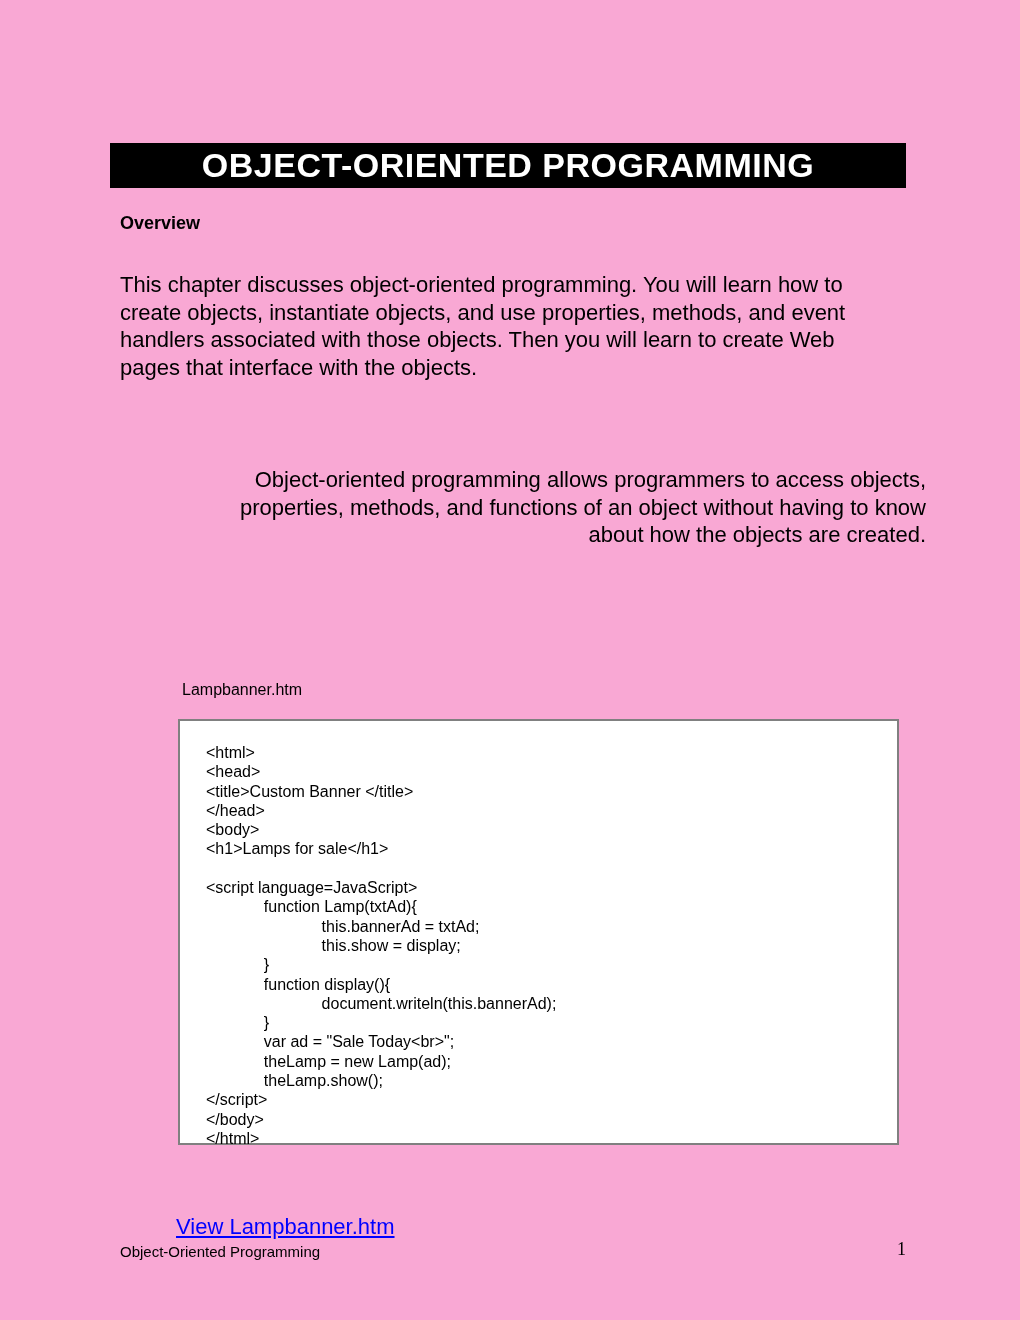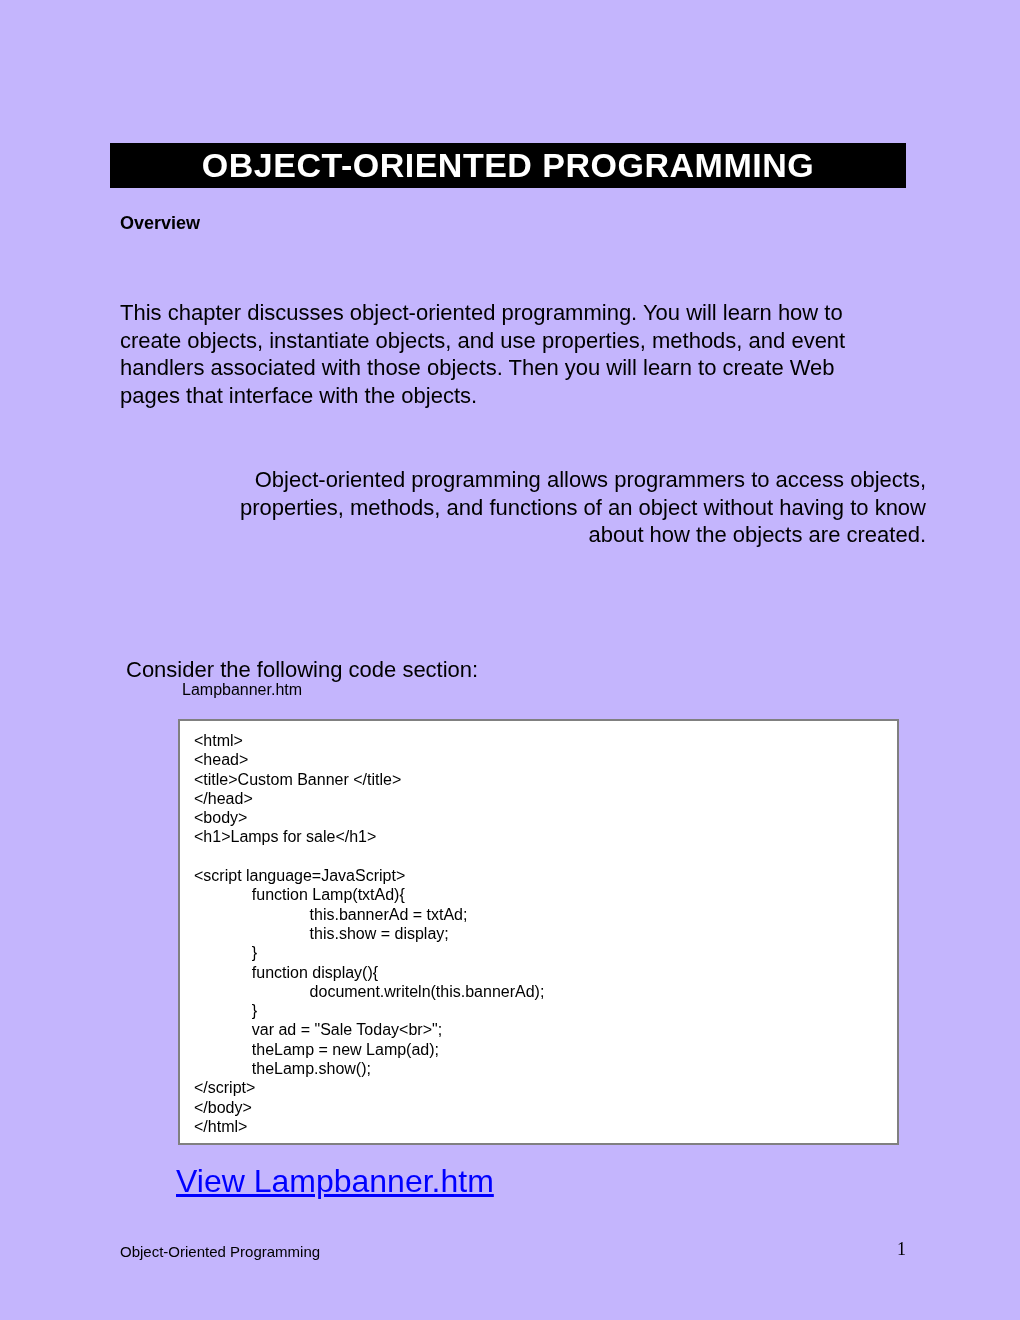--- a/index.html
+++ b/index.html
@@ -1,20 +1,20 @@
 <!DOCTYPE html>
 <html><head>
 <meta charset="utf-8">
 <style>
   html, body { margin: 0; padding: 0; background: #ffffff; }
   .page {
     position: relative;
     width: 1020px;
     height: 1320px;
-    background: #c4b5fd;
+    background: #f9a8d4;
     font-family: "Liberation Sans", sans-serif;
     color: #000000;
     overflow: hidden;
   }
   .banner {
     position: absolute;
     left: 110px; top: 143px;
     width: 796px; height: 45px;
     background: #000000;
     display: flex; align-items: center; justify-content: center;
@@ -31,21 +31,21 @@
     left: 120px; top: 213px;
     font-size: 18px; font-weight: bold;
   }
   .para {
     position: absolute;
     font-size: 22px;
     line-height: 27.5px;
     white-space: pre-line;
     width: 800px;
   }
-  .para1 { left: 120px; top: 271px; margin-top: 28px; }
+  .para1 { left: 120px; top: 271px; }
   .h-section {
     position: absolute;
     left: 126px; top: 414px;
     font-size: 22px; font-weight: bold;
   }
   .para2 { left: 126px; top: 466px; text-align: right; }
   .para3 { left: 126px; top: 575px; }
   .consider { left: 126px; top: 656px; }
   .code-label {
     position: absolute;
@@ -54,33 +54,33 @@
   }
   .code-box {
     position: absolute;
     left: 178px; top: 719px;
     width: 721px; height: 426px;
     border: 2px solid #808080;
     box-sizing: border-box;
     background: #ffffff;
   }
   .code-box pre {
-    margin: 4px;
+    margin: 16px;
     padding: 6px 8px 0 10px;
     font-family: "Liberation Sans", sans-serif;
     font-size: 16px;
     line-height: 19.3px;
     white-space: pre;
     tab-size: 13;
     -moz-tab-size: 13;
   }
   .view-link {
     position: absolute;
-    left: 176px; top: 1163px;
-    font-size: 32px;
+    left: 176px; top: 1214px;
+    font-size: 22px;
     color: #0000ff;
     text-decoration: underline;
     cursor: pointer;
   }
   .footer-left {
     position: absolute;
     left: 120px; top: 1243px;
     font-size: 15px;
   }
   .footer-page {
@@ -106,21 +106,20 @@
 create objects, instantiate objects, and use properties, methods, and event
 handlers associated with those objects. Then you will learn to create Web
 pages that interface with the objects.</div>
 
 
   <div class="para para2">Object-oriented programming allows programmers to access objects,
 properties, methods, and functions of an object without having to know
 about how the objects are created.</div>
 
 
-  <div class="para consider">Consider the following code section:</div>
 
   <div class="code-label">Lampbanner.htm</div>
 
   <div class="code-box">
     <pre>&lt;html&gt;
 &lt;head&gt;
 &lt;title&gt;Custom Banner &lt;/title&gt;
 &lt;/head&gt;
 &lt;body&gt;
 &lt;h1&gt;Lamps for sale&lt;/h1&gt;

